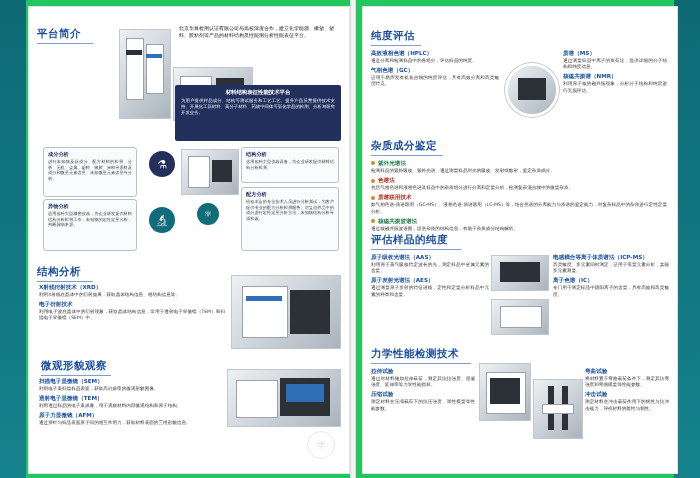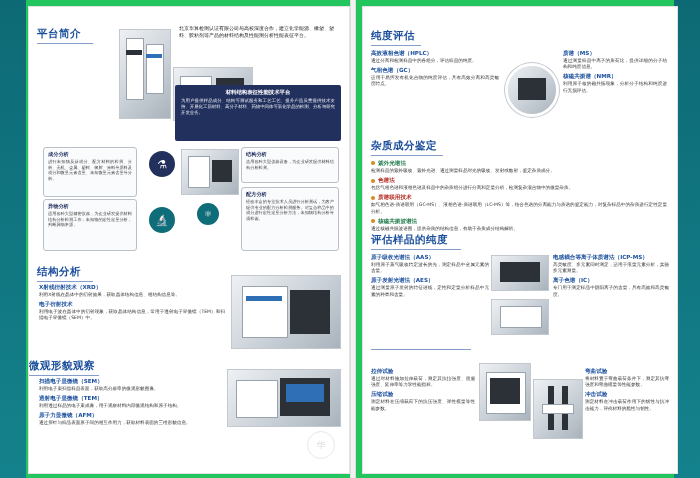--- a/index.html
+++ b/index.html
@@ -113,21 +113,21 @@
       <div class="sub">电子衍射技术</div>
       <div class="body">利用电子波在晶体中的衍射现象，获取晶体结构信息，常用于透射电子显微镜（TEM）和扫描电子显微镜（SEM）中。</div>
     </div>
     <div class="photo" style="left:202px;top:268px;width:108px;height:72px;">
       <div class="g1"></div>
       <div class="dev" style="left:10px;top:10px;width:44px;height:50px;"></div>
       <div class="dark" style="left:58px;top:14px;width:40px;height:44px;"></div>
       <div class="blue" style="left:14px;top:20px;width:36px;height:5px;"></div>
     </div>
 
-    <div class="sec-wrap" style="left:0;top:352px;width:160px;">
+    <div class="sec-wrap" style="left:12px;top:352px;width:160px;">
       <h2 class="sec">微观形貌观察</h2>
       <div class="rule" style="width:70px;"></div>
     </div>
     <div style="position:absolute;left:10px;top:368px;width:182px;">
       <div class="sub">扫描电子显微镜（SEM）</div>
       <div class="body">利用电子束扫描样品表面，获取高分辨率的微观形貌图像。</div>
       <div class="sub">透射电子显微镜（TEM）</div>
       <div class="body">利用透过样品的电子束成像，用于观察材料内部微观结构和原子结构。</div>
       <div class="sub">原子力显微镜（AFM）</div>
       <div class="body">通过探针与样品表面原子间的相互作用力，获取材料表面的三维形貌信息。</div>
@@ -198,20 +198,21 @@
     <div class="photo" style="left:128px;top:248px;width:56px;height:34px;">
       <div class="g1"></div>
         <div class="dark" style="left:8px;top:6px;width:40px;height:20px;"></div>
     </div>
     <div class="photo" style="left:128px;top:292px;width:56px;height:34px;">
       <div class="g1"></div>
         <div class="dev" style="left:8px;top:6px;width:40px;height:20px;"></div>
     </div>
 
     <div class="sec-wrap" style="left:8px;top:340px;width:200px;">
+      <h2 class="sec">力学性能检测技术</h2>
       <div class="rule" style="width:100px;"></div>
     </div>
     <div style="position:absolute;left:8px;top:358px;width:104px;">
       <div class="sub">拉伸试验</div>
       <div class="body">通过对材料施加拉伸载荷，测定其抗拉强度、屈服强度、延伸率等力学性能指标。</div>
       <div class="sub">压缩试验</div>
       <div class="body">测定材料在压缩载荷下的抗压强度、弹性模量等性能参数。</div>
     </div>
     <div style="position:absolute;left:222px;top:358px;width:84px;">
       <div class="sub">弯曲试验</div>

